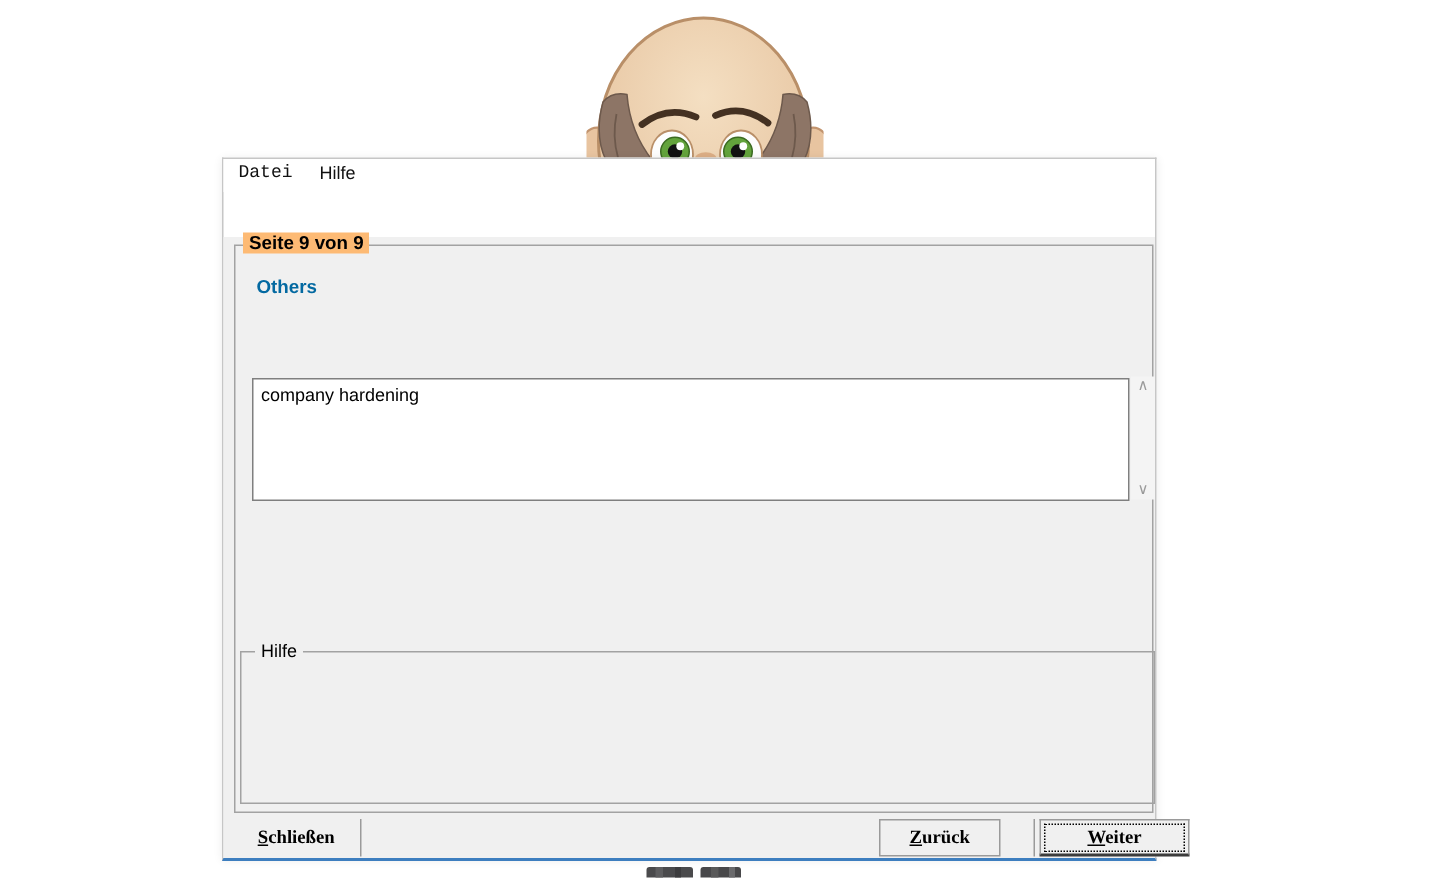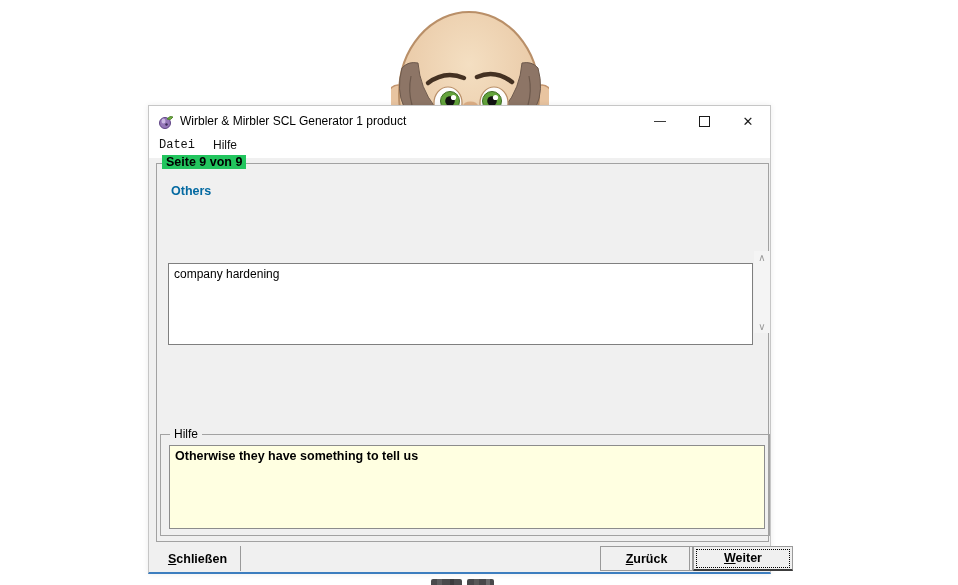--- a/index.html
+++ b/index.html
@@ -32,26 +32,26 @@
   .maxi-glyph { display:block; width:9px; height:9px; border:1px solid #1a1a1a; }
   .close-glyph { font-size:13px; }
 
   .menubar { height:22px; display:flex; background:#ffffff; font-size:12px; color:#111; }
   .menu-item { padding:2px 9px 4px 9px; }
   .menu-item:first-child { margin-left:1px;font-family:Liberation Mono, monospace; }
 
   .client { position:absolute; top:52px; left:0; right:0; bottom:30px; background:#f0f0f0; }
 
   .main-group { position:absolute; left:7px; top:5px; right:1px; bottom:0; border:1px solid #a2a2a2; }
-  .main-group-label { position:absolute; top:48px; left:14px; background:#22c55e; padding:0 4px; font-weight:bold; font-size:12.5px; color:#000; }
+  .main-group-label { position:absolute; top:48px; left:14px; background:#fdba74; padding:0 4px; font-weight:bold; font-size:12.5px; color:#000; }
 
   .others-label { position:absolute; left:22px; top:26px; font-weight:bold; font-size:12.5px; color:#0369a1; }
 
   .input-area {
-    position:absolute; left:19px; top:105px; width:573px; height:74px;
+    position:absolute; left:19px; top:94px; width:573px; height:74px;
     background:#ffffff; border:1px solid #7f7f7f;
     font-family:"Liberation Sans", sans-serif; font-size:12px; color:#000;
     padding:3px 5px; resize:none; outline:none; overflow:hidden;
   }
 
   .scrollbar {
     position:absolute; left:605px; top:93px; width:16px; height:82px;
     background:#f4f4f4; display:flex; flex-direction:column;
     justify-content:space-between; align-items:center;
   }
@@ -61,26 +61,26 @@
   .help-group-label { position:absolute; top:-8px; left:9px; background:#f0f0f0; padding:0 4px; font-size:12px; color:#000; }
   .help-box {
     position:absolute; left:8px; top:10px; width:584px; height:76px;
     background:#ffffe1; border:1px solid #8c8c8c;
     font-weight:bold; font-size:12.5px; color:#000; padding:3px 5px;
   }
 
   .button-strip { position:absolute; bottom:0; left:0; right:0; height:30px; background:#f0f0f0; }
   .btn {
     position:absolute; bottom:1px; height:25px; background:#f0f0f0;
-    font-family:Liberation Sans, sans-serif; font-weight:bold; font-size:12.5px; color:#000;
+    font-family:Liberation Serif, serif; font-weight:bold; font-size:12.5px; color:#000;
     display:flex; align-items:center; justify-content:center; cursor:default;
     box-sizing:border-box; padding:0; margin:0;
   }
   .btn-close { left:6px; width:86px; border:none; border-right:1px solid #9a9a9a; }
-  .btn-back  { left:451px; width:93px; border:1px solid #9a9a9a; }
+  .btn-back  { left:437px; width:81px; border:1px solid #9a9a9a; }
   .strip-sep { position:absolute; bottom:1px; left:540px; width:1px; height:25px; background:#9a9a9a; }
   .btn-next  {
     left:544px; width:100px; border:1px solid #9a9a9a; border-bottom:2px solid #3c3c3c;
     outline:1px dotted #000; outline-offset:-4px;
   }
   .mn { text-decoration:underline; }
 </style>
 </head>
 <body>
 
@@ -126,40 +126,20 @@
     <rect x="9" y="0" width="5" height="10" fill="#5d5d5f"></rect>
     <rect x="22" y="0" width="4" height="10" fill="#3c3c3e"></rect>
     <rect x="39" y="0" width="27" height="10" rx="2" fill="#48484a"></rect>
     <rect x="46" y="0" width="5" height="10" fill="#595959"></rect>
     <rect x="58" y="0" width="4" height="10" fill="#6a6a6c"></rect>
   </svg>
 </div>
 
 <div class="app-window">
 
-  <div class="titlebar">
-    <svg class="title-icon" viewBox="0 0 17 17" xmlns="http://www.w3.org/2000/svg">
-      <circle cx="8" cy="10" r="5.5" fill="#9577b8" stroke="#5f4485" stroke-width="1"></circle>
-      <ellipse cx="6.5" cy="8" rx="2" ry="2.6" fill="#cbb8e2"></ellipse>
-      <path d="M 10 6 Q 13 2 16 4 Q 14 8 10 6 Z" fill="#6fae3f" stroke="#49772a" stroke-width="0.8"></path>
-      <circle cx="9.5" cy="11.5" r="1.2" fill="#3d2d57"></circle>
-    </svg>
-    <span class="title-text">Wirbler &amp; Mirbler SCL Generator 1 product</span>
-    <div class="win-controls">
-      <span class="win-btn">
-          <span>—</span>
-        </span>
-      <span class="win-btn">
-          <span class="maxi-glyph"></span>
-        </span>
-      <span class="win-btn">
-          <span class="close-glyph">✕</span>
-        </span>
-    </div>
-  </div>
 
   <div class="menubar">
     <span class="menu-item">Datei</span>
     <span class="menu-item">Hilfe</span>
   </div>
 
   <div class="client">
 
     <div class="main-group"></div>
     <span class="main-group-label" style="top:-3px; left:13px; position:absolute;">Seite 9 von 9</span>
@@ -168,21 +148,20 @@
 
     <textarea class="input-area" spellcheck="false" style="">company hardening</textarea>
 
     <div class="scrollbar">
       <span class="scroll-arrow">∧</span>
       <span class="scroll-arrow">∨</span>
     </div>
 
     <div class="help-group">
       <span class="help-group-label">Hilfe</span>
-      <div class="help-box">Otherwise they have something to tell us</div>
     </div>
 
   </div>
 
   <div class="button-strip">
     <button class="btn btn-close">
         <span><span class="mn">S</span><span>chließen</span></span>
       </button>
     <button class="btn btn-back">
         <span><span class="mn">Z</span><span>urück</span></span>

